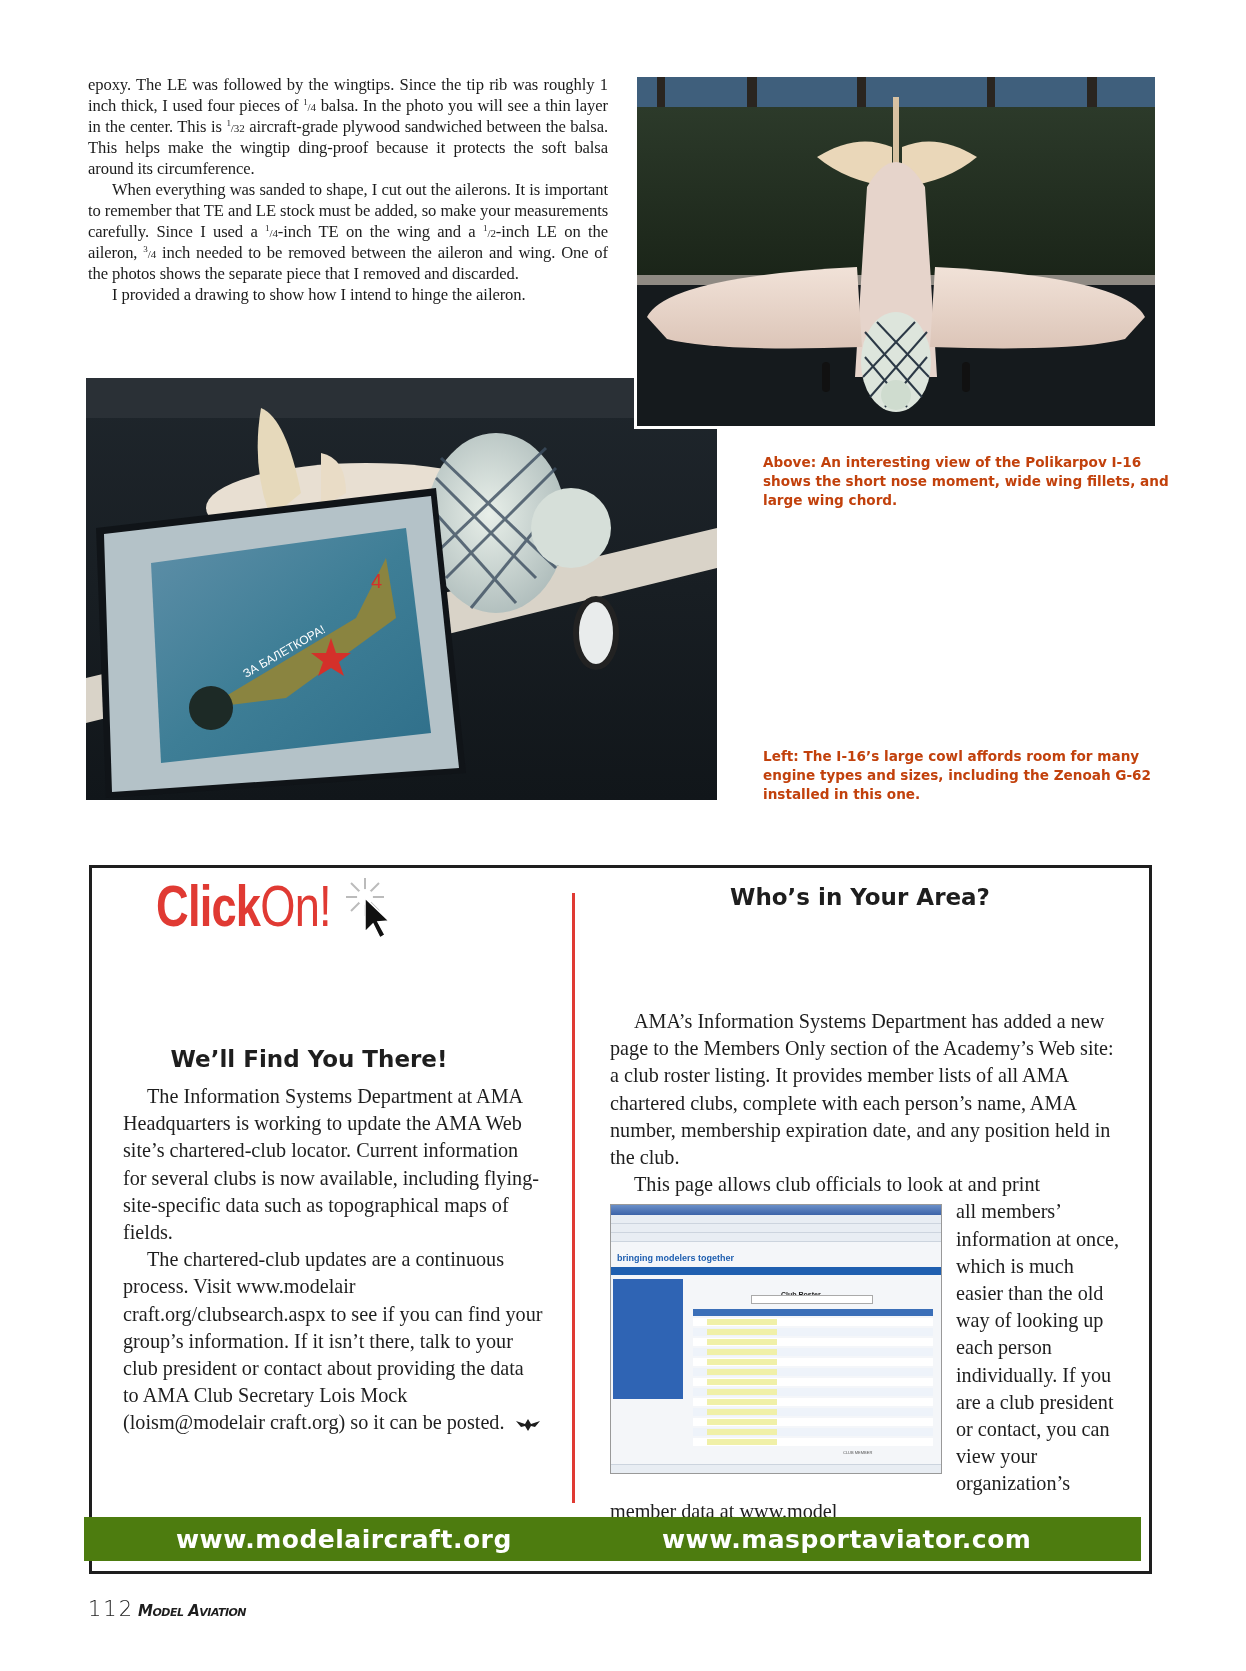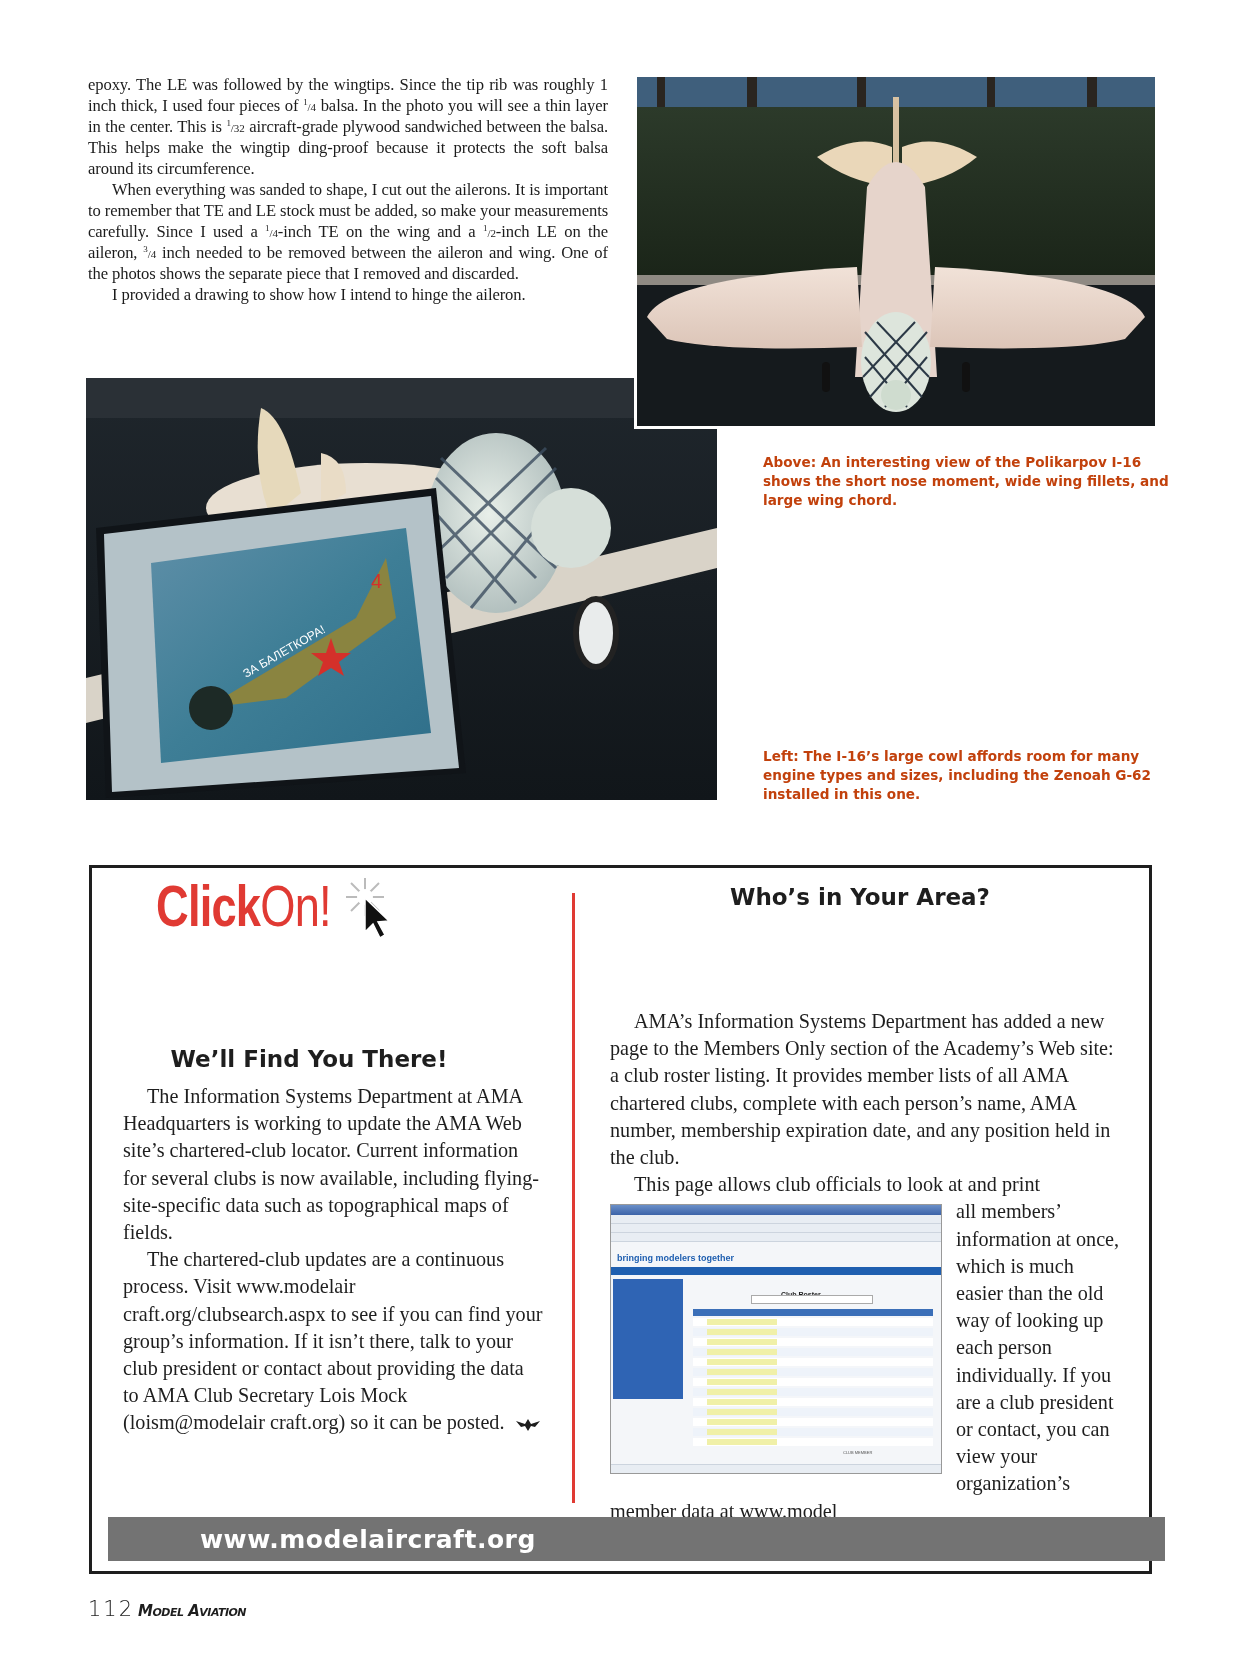--- a/index.html
+++ b/index.html
@@ -32,21 +32,21 @@
   #h-left { left:104px; top:1018px; width:410px;margin-top:28px; }
   #h-right { left:610px; top:884px; width:500px; }
   .col-text { font-size:20.2px; line-height:27.2px; color:#1e1e1e; }
   .col-text p { margin:0; text-indent:24px; }
   #left-col { left:123px; top:1083px; width:420px; }
   #right-col { left:610px; top:976px; width:510px;margin-top:32px; }
   #right-float { position:relative; }
   #screenshot-thumb { float:left; width:330px; height:268px; margin:6px 14px 4px 0; border:1px solid #999; background:#f4f6f9; position:relative; overflow:hidden; }
   .ama-mark { display:inline-block; width:26px; height:12px; margin-left:10px; vertical-align:middle; }
 
-  #red-bar { left:108px; top:1517px; width:1057px; height:44px; background:#737373; display:flex; align-items:center; }
+  #red-bar { left:84px; top:1517px; width:1057px; height:44px; background:#4d7c0f; display:flex; align-items:center; }
   .bar-url { font-family:"DejaVu Sans", sans-serif; font-weight:bold; font-size:25px; color:#ffffff; letter-spacing:0.5px; position:absolute; }
   #url-1 { left:92px; }
   #url-2 { left:578px; }
 
   #footer { left:88px; top:1597px; display:flex; align-items:baseline; gap:4px; }
   #page-num { font-family:"DejaVu Sans", sans-serif; font-size:21px; color:#1e1e1e; letter-spacing:2px; font-weight:300; }
   #mag-name { font-family:"DejaVu Sans", sans-serif; font-weight:bold; font-style:italic; font-size:15px; color:#1e1e1e; font-variant:small-caps; letter-spacing:-0.5px; }
 
   
   .t-title { position:absolute; left:0; top:0; width:100%; height:10px; background:linear-gradient(#6a8fc8,#3c63a8); }
@@ -268,18 +268,19 @@
       <div class="abs" style="left:0;bottom:0;width:100%;height:8px;background:#e8edf3;border-top:1px solid #ccd4de"></div>
     </div>
     <span>all members’ information at once, which is much easier than the old way of looking up each person individually. If you are a club president or contact, you can view your organization’s member data at www.model aircraft.org/membersonly/clubroster.aspx.</span><svg class="ama-mark" viewBox="0 0 26 12">
         <path d="M1,2 L10,5 L13,0 L16,5 L25,2 L20,8 L16,7 L13,12 L10,7 L6,8 Z" fill="#1e1e1e"></path>
       </svg>
   </div>
 </div>
 
 <div id="red-bar" class="abs">
   <a id="url-1" class="bar-url">www.modelaircraft.org</a>
+  <a id="url-2" class="bar-url">www.masportaviator.com</a>
 </div>
 
 <div id="footer" class="abs">
   <span id="page-num">112</span>
   <span id="mag-name">Model Aviation</span>
 </div>
 
 </body></html>

